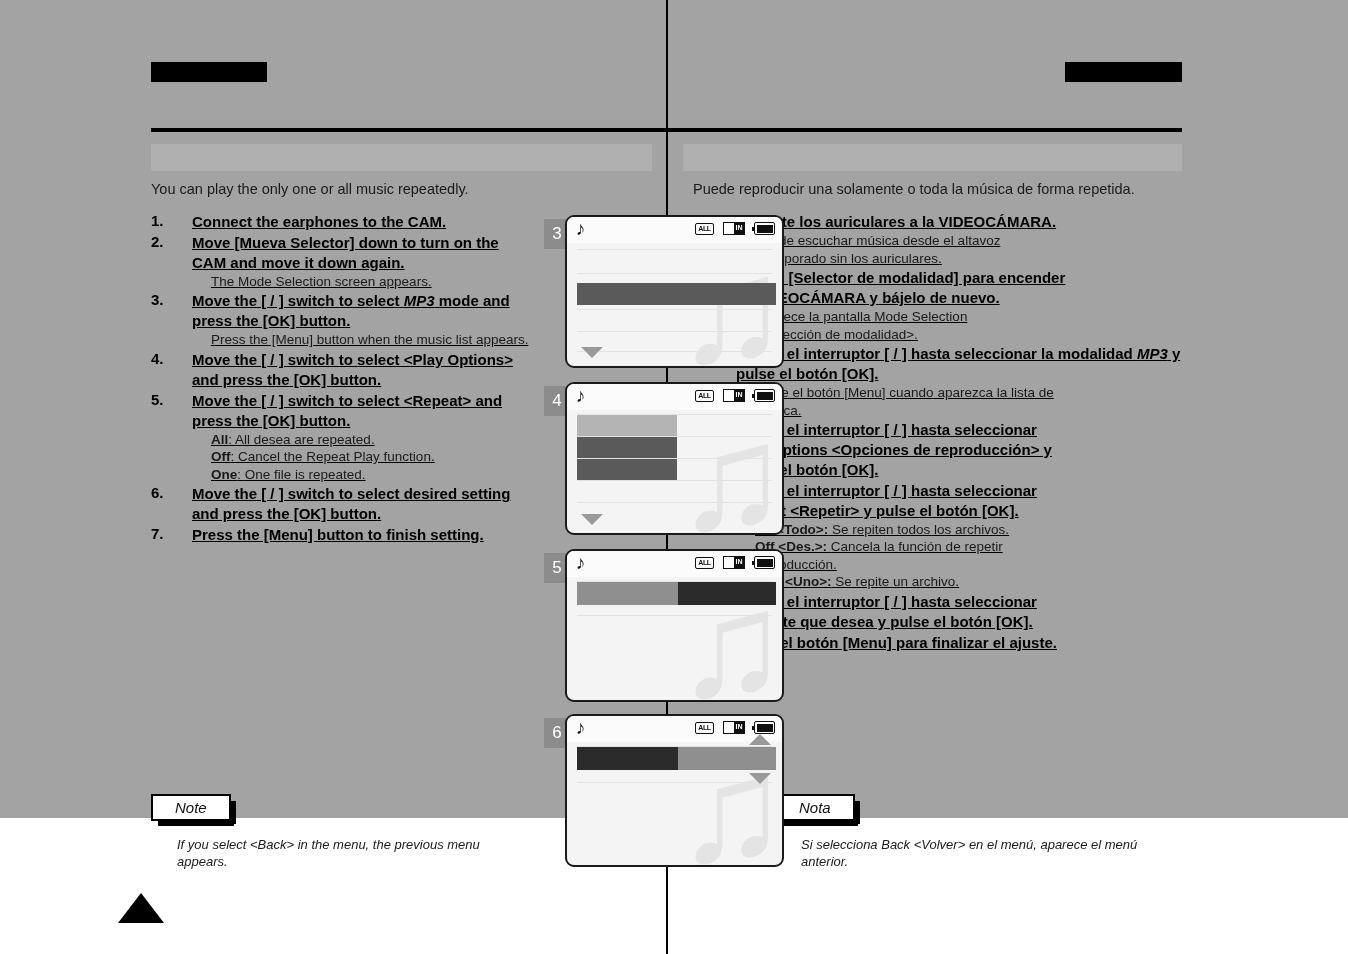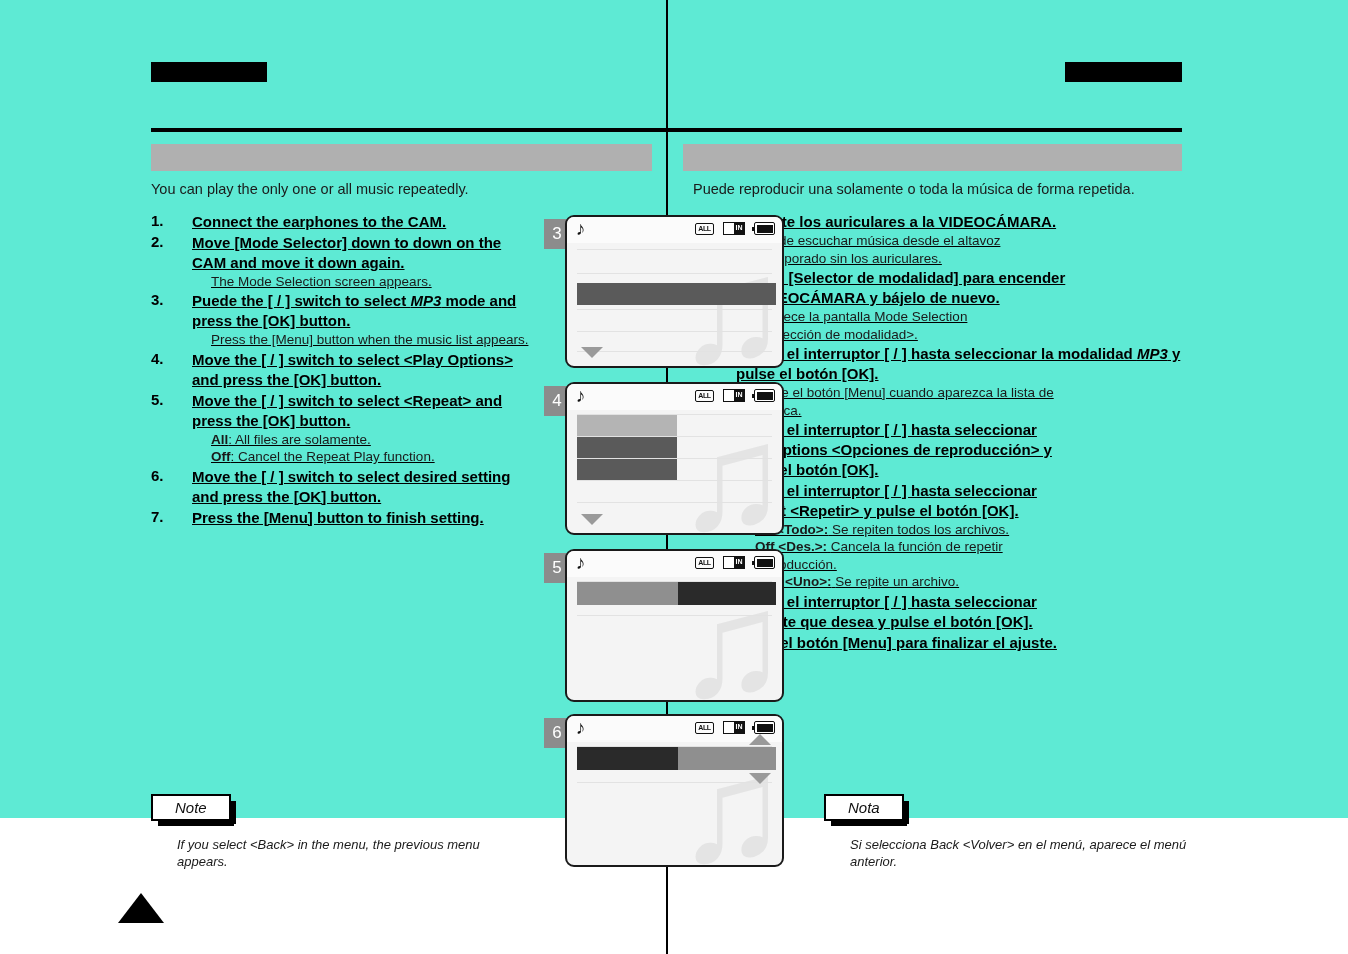--- a/index.html
+++ b/index.html
@@ -2,21 +2,21 @@
 <html><head>
 <meta charset="utf-8">
 <style>
   * { box-sizing: border-box; margin: 0; padding: 0; }
   html, body {
     width: 1348px; height: 954px;
     background: #ffffff;
     font-family: "Liberation Sans", sans-serif;
     overflow: hidden;
   }
-  .page { position: relative; width: 1348px; height: 818px; background:#5eead4; }
+  .page { position: relative; width: 1348px; height: 818px; background:#a3a3a3; }
 
   
   .redact-black {
     position: absolute;
     background: #000000;
   }
   .redact-gray {
     position: absolute;
     background: #b0b0b0;
   }
@@ -243,46 +243,47 @@
       <li class="step">
         <span class="step-num">1.</span>
         <div class="step-body">
           <div class="step-title">Connect the earphones to the CAM.</div>
         </div>
       </li>
 
       <li class="step">
         <span class="step-num">2.</span>
         <div class="step-body">
-          <div class="step-title">Move [Mode Selector] down to down on the CAM and move it down again.</div>
+          <div class="step-title">Move [Mueva Selector] down to turn on the CAM and move it down again.</div>
           <div class="step-sub">The Mode Selection screen appears.</div>
         </div>
       </li>
 
       <li class="step">
         <span class="step-num">3.</span>
         <div class="step-body">
-          <div class="step-title"><span>Puede the [    /    ] switch to select </span><span class="ital">MP3</span><span> mode and press the [OK] button.</span></div>
+          <div class="step-title"><span>Move the [    /    ] switch to select </span><span class="ital">MP3</span><span> mode and press the [OK] button.</span></div>
           <div class="step-sub">Press the [Menu] button when the music list appears.</div>
         </div>
       </li>
 
       <li class="step">
         <span class="step-num">4.</span>
         <div class="step-body">
           <div class="step-title">Move the [    /    ] switch to select &lt;Play Options&gt; and press the [OK] button.</div>
         </div>
       </li>
 
       <li class="step">
         <span class="step-num">5.</span>
         <div class="step-body">
           <div class="step-title">Move the [    /    ] switch to select &lt;Repeat&gt; and press the [OK] button.</div>
-          <div class="step-sub"><span class="b">All</span><span>: </span><span>All files are solamente.</span></div>
+          <div class="step-sub"><span class="b">All</span><span>: </span><span>All desea are repeated.</span></div>
           <div class="step-sub"><span class="b">Off</span><span>: </span><span>Cancel the Repeat Play function.</span></div>
+          <div class="step-sub"><span class="b">One</span><span>: </span><span>One file is repeated.</span></div>
         </div>
       </li>
 
       <li class="step">
         <span class="step-num">6.</span>
         <div class="step-body">
           <div class="step-title">Move the [    /    ] switch to select desired setting and press the [OK] button.</div>
         </div>
       </li>
 
@@ -358,21 +359,21 @@
       <li class="step">
         <span class="step-num">7.</span>
         <div class="step-body" style="width:460px;">
           <div class="step-title">Pulse el botón [Menu] para finalizar el ajuste.</div>
         </div>
       </li>
 
     </ol>
   </div>
 
-  <div class="notewrap" style="left:824px; top:794px;">
+  <div class="notewrap" style="left:775px; top:794px;">
     <div class="notebox">Nota</div>
     <div class="notetext">Si selecciona Back &lt;Volver&gt; en el menú, aparece el menú anterior.</div>
   </div>
 
   <div class="lcd-group" style="left:544px; top:215px;">
     <div class="badge">3</div>
     <div class="lcd">
       <div class="lcd-top">
         <div class="note-glyph">♪</div>
         <div class="icons">

